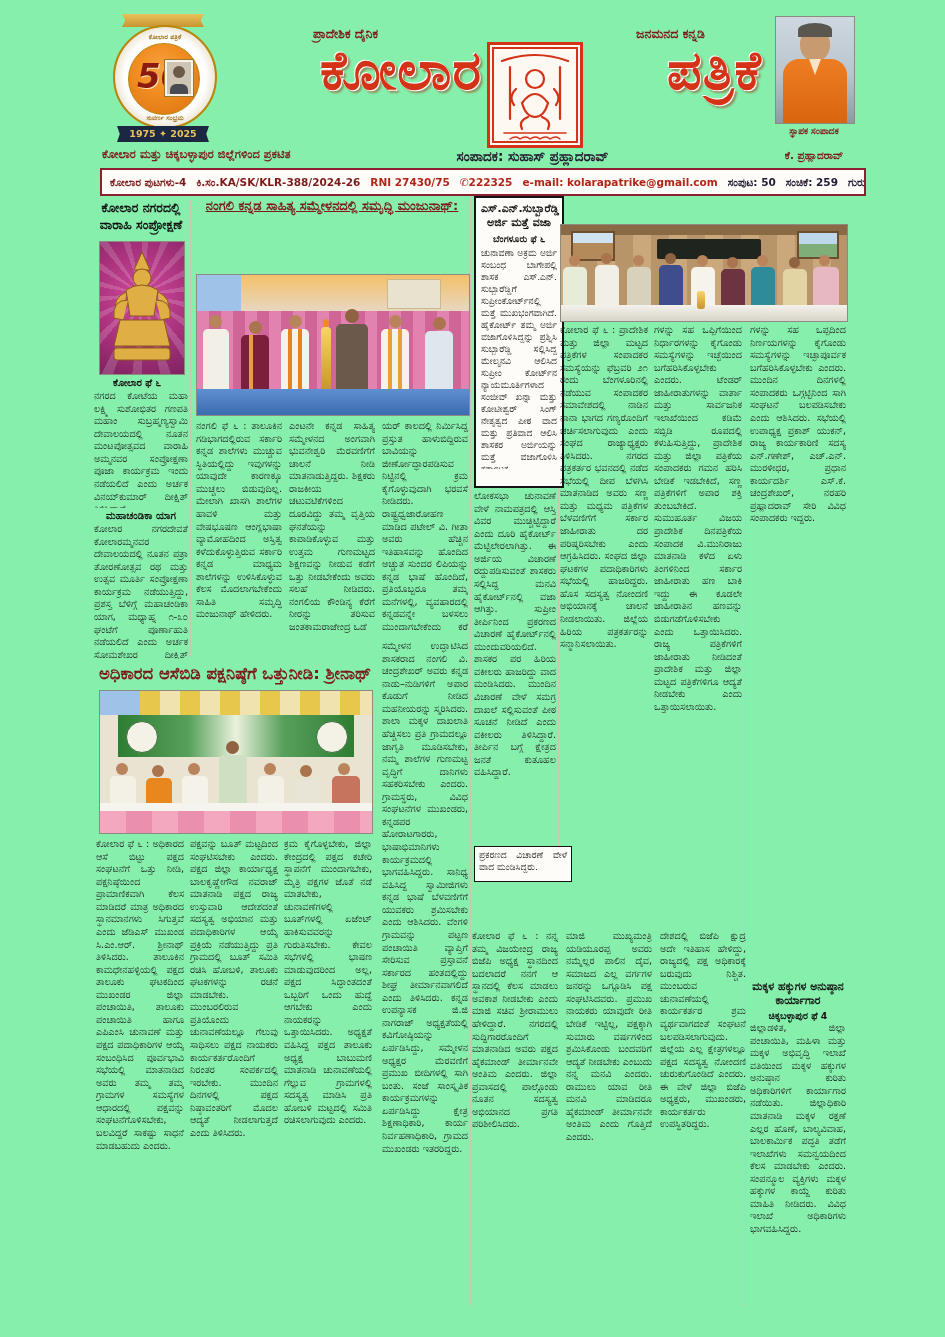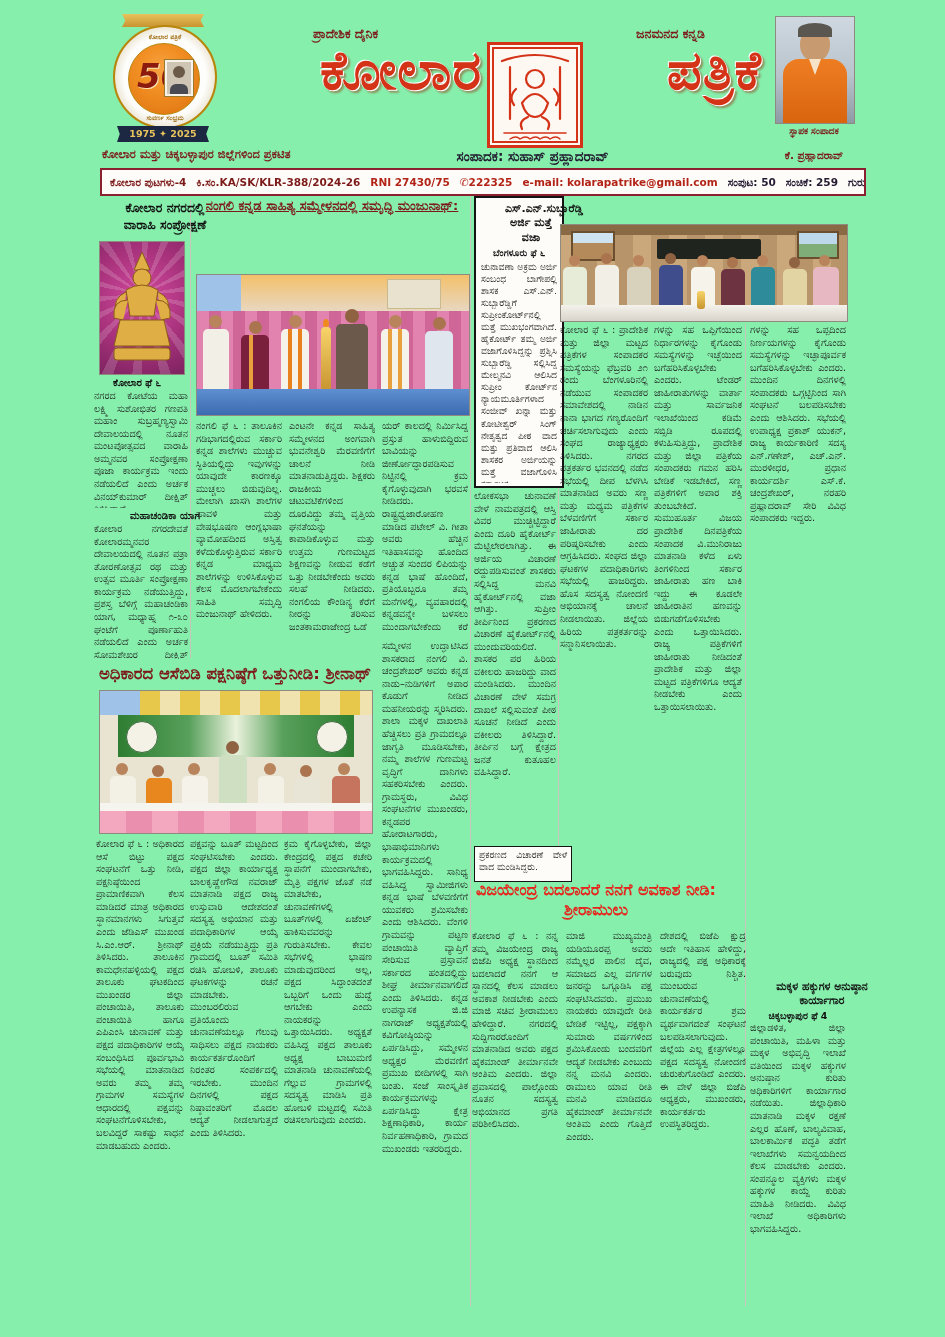--- a/index.html
+++ b/index.html
@@ -32,21 +32,21 @@
   .ib-red{color:#b32418;font-weight:bold;}
   .ib-dark{color:#241a32;font-weight:bold;}
   
   .art-body{font-size:9.6px;line-height:1.31;text-align:justify;color:#1b1b1b;overflow:hidden;word-break:break-word;}
   .dl{font-weight:bold;font-size:9.8px;text-align:center;color:#111;}
   .kicker{color:#7c1a1a;font-weight:bold;font-size:13px;text-align:center;text-decoration:underline;}
   .hl-main{color:#8d1a0f;font-weight:800;font-size:23px;line-height:1.18;text-align:center;}
   .hl-dark{color:#26262e;font-weight:800;font-size:19px;line-height:1.15;text-align:center;}
   .hl-maroon{color:#7c1a1a;font-weight:800;font-size:16.5px;text-align:center;}
   .hl-red{color:#e6251d;font-weight:800;font-size:16px;text-align:center;}
-  .subhd{font-weight:bold;text-align:center;font-size:10.2px;color:#111;margin-left:24px;}
+  .subhd{font-weight:bold;text-align:center;font-size:10.2px;color:#111;}
   .boxed{border:2px solid #141414;background:#fdfcf8;padding:4px 5px;}
   .minibox{border:1.5px solid #141414;background:#fdfcf8;padding:2px 4px;}
   .vrule{width:1px;background:#c9c5bd;}
   .photo{border:1px solid #8f8a80;overflow:hidden;}
   
   .ph{position:absolute;border-radius:50%;}
   .pb{position:absolute;border-radius:5px 5px 0 0;}
 </style>
 </head>
 <body>
@@ -229,21 +229,20 @@
       <i class="pb" style="left:194px;top:87px;width:26px;height:26px;background:#e8e4d6;"></i>
     <i class="ph" style="left:238px;top:72px;width:12px;height:12px;background:#b9835c;"></i>
       <i class="pb" style="left:232px;top:85px;width:28px;height:28px;background:#c7745e;"></i>
     <div class="abs" style="left:0;top:112px;width:272px;height:8px;background:#f6f4ee;"></div>
     <div class="abs" style="left:0;bottom:0;width:272px;height:22px;background:repeating-linear-gradient(90deg,#f3a8c0 0 26px,#eb8fae 26px 52px);"></div>
   </div>
   <div class="abs art-body" style="left:96px;top:838px;width:88px;height:468px;">ಕೋಲಾರ ಫೆ ೬ : ಅಧಿಕಾರದ ಆಸೆ ಬಿಟ್ಟು ಪಕ್ಷದ ಸಂಘಟನೆಗೆ ಒತ್ತು ನೀಡಿ, ಪಕ್ಷನಿಷ್ಠೆಯಿಂದ ಪ್ರಾಮಾಣಿಕವಾಗಿ ಕೆಲಸ ಮಾಡಿದರೆ ಮಾತ್ರ ಅಧಿಕಾರದ ಸ್ಥಾನಮಾನಗಳು ಸಿಗುತ್ತವೆ ಎಂದು ಜೆಡಿಎಸ್ ಮುಖಂಡ ಸಿ.ಎಂ.ಆರ್. ಶ್ರೀನಾಥ್ ತಿಳಿಸಿದರು. ತಾಲೂಕಿನ ಕಾಮಧೇನಹಳ್ಳಿಯಲ್ಲಿ ಪಕ್ಷದ ತಾಲೂಕು ಘಟಕದಿಂದ ಮುಖಂಡರ ಜಿಲ್ಲಾ ಪಂಚಾಯಿತಿ, ತಾಲೂಕು ಪಂಚಾಯಿತಿ ಹಾಗೂ ಎಪಿಎಂಸಿ ಚುನಾವಣೆ ಮತ್ತು ಪಕ್ಷದ ಪದಾಧಿಕಾರಿಗಳ ಆಯ್ಕೆ ಸಂಬಂಧಿಸಿದ ಪೂರ್ವಭಾವಿ ಸಭೆಯಲ್ಲಿ ಮಾತನಾಡಿದ ಅವರು ತಮ್ಮ ತಮ್ಮ ಗ್ರಾಮಗಳ ಸಮಸ್ಯೆಗಳ ಆಧಾರದಲ್ಲಿ ಪಕ್ಷವನ್ನು ಸಂಘಟನೆಗೊಳಿಸಬೇಕು, ಬಲವಿದ್ದರೆ ಸಾಕಷ್ಟು ಸಾಧನೆ ಮಾಡಬಹುದು ಎಂದರು.</div>
   <div class="abs art-body" style="left:190px;top:838px;width:88px;height:468px;">ಪಕ್ಷವನ್ನು ಬೂತ್ ಮಟ್ಟದಿಂದ ಸಂಘಟಿಸಬೇಕು ಎಂದರು. ಪಕ್ಷದ ಜಿಲ್ಲಾ ಕಾರ್ಯಾಧ್ಯಕ್ಷ ಬಾಲಕೃಷ್ಣೇಗೌಡ ನವರಾಜ್ ಮಾತನಾಡಿ ಪಕ್ಷದ ರಾಜ್ಯ ಉಸ್ತುವಾರಿ ಆದೇಶದಂತೆ ಸದಸ್ಯತ್ವ ಅಭಿಯಾನ ಮತ್ತು ಪದಾಧಿಕಾರಿಗಳ ಆಯ್ಕೆ ಪ್ರಕ್ರಿಯೆ ನಡೆಯುತ್ತಿದ್ದು ಪ್ರತಿ ಗ್ರಾಮದಲ್ಲಿ ಬೂತ್ ಸಮಿತಿ ರಚಿಸಿ ಹೋಬಳಿ, ತಾಲೂಕು ಘಟಕಗಳನ್ನು ರಚನೆ ಮಾಡಬೇಕು. ಮುಂಬರಲಿರುವ ಪ್ರತಿಯೊಂದು ಚುನಾವಣೆಯಲ್ಲೂ ಗೆಲುವು ಸಾಧಿಸಲು ಪಕ್ಷದ ನಾಯಕರು ಕಾರ್ಯಕರ್ತರೊಂದಿಗೆ ನಿರಂತರ ಸಂಪರ್ಕದಲ್ಲಿ ಇರಬೇಕು. ಮುಂದಿನ ದಿನಗಳಲ್ಲಿ ಪಕ್ಷದ ನಿಷ್ಠಾವಂತರಿಗೆ ಮೊದಲ ಆದ್ಯತೆ ನೀಡಲಾಗುತ್ತದೆ ಎಂದು ತಿಳಿಸಿದರು.</div>
   <div class="abs art-body" style="left:284px;top:838px;width:88px;height:468px;">ಕ್ರಮ ಕೈಗೊಳ್ಳಬೇಕು, ಜಿಲ್ಲಾ ಕೇಂದ್ರದಲ್ಲಿ ಪಕ್ಷದ ಕಚೇರಿ ಸ್ಥಾಪನೆಗೆ ಮುಂದಾಗಬೇಕು, ಮೈತ್ರಿ ಪಕ್ಷಗಳ ಜೊತೆ ನಡೆ ಮಾತಬೇಕು, ಚುನಾವಣೆಗಳಲ್ಲಿ ಬೂತ್‌ಗಳಲ್ಲಿ ಏಜೆಂಟ್ ಹಾಕಿಸುವವರನ್ನು ಗುರುತಿಸಬೇಕು. ಕೇವಲ ಸಭೆಗಳಲ್ಲಿ ಭಾಷಣ ಮಾಡುವುದರಿಂದ ಅಲ್ಲ, ಪಕ್ಷದ ಸಿದ್ಧಾಂತದಂತೆ ಒಬ್ಬರಿಗೆ ಒಂದು ಹುದ್ದೆ ಆಗಬೇಕು ಎಂದು ನಾಯಕರನ್ನು ಒತ್ತಾಯಿಸಿದರು. ಅಧ್ಯಕ್ಷತೆ ವಹಿಸಿದ್ದ ಪಕ್ಷದ ತಾಲೂಕು ಅಧ್ಯಕ್ಷ ಬಾಬುಮಣಿ ಮಾತನಾಡಿ ಚುನಾವಣೆಯಲ್ಲಿ ಗೆಲ್ಲುವ ಗ್ರಾಮಗಳಲ್ಲಿ ಸದಸ್ಯತ್ವ ಮಾಡಿಸಿ ಪ್ರತಿ ಹೋಬಳಿ ಮಟ್ಟದಲ್ಲಿ ಸಮಿತಿ ರಚಿಸಲಾಗುವುದು ಎಂದರು.</div>
 
-  <div class="abs hl-red" style="left:472px;top:880px;width:248px;height:44px;overflow:hidden;line-height:1.25;">ವಿಜಯೇಂದ್ರ ಬದಲಾದರೆ ನನಗೆ ಅವಕಾಶ ನೀಡಿ: ಶ್ರೀರಾಮುಲು</div>
   <div class="abs art-body" style="left:472px;top:930px;width:86px;height:376px;">ಕೋಲಾರ ಫೆ ೬ : ನನ್ನ ತಮ್ಮ ವಿಜಯೇಂದ್ರ ರಾಜ್ಯ ಬಿಜೆಪಿ ಅಧ್ಯಕ್ಷ ಸ್ಥಾನದಿಂದ ಬದಲಾದರೆ ನನಗೆ ಆ ಸ್ಥಾನದಲ್ಲಿ ಕೆಲಸ ಮಾಡಲು ಅವಕಾಶ ನೀಡಬೇಕು ಎಂದು ಮಾಜಿ ಸಚಿವ ಶ್ರೀರಾಮುಲು ಹೇಳಿದ್ದಾರೆ. ನಗರದಲ್ಲಿ ಸುದ್ದಿಗಾರರೊಂದಿಗೆ ಮಾತನಾಡಿದ ಅವರು ಪಕ್ಷದ ಹೈಕಮಾಂಡ್ ತೀರ್ಮಾನವೇ ಅಂತಿಮ ಎಂದರು. ಜಿಲ್ಲಾ ಪ್ರವಾಸದಲ್ಲಿ ಪಾಲ್ಗೊಂಡು ನೂತನ ಸದಸ್ಯತ್ವ ಅಭಿಯಾನದ ಪ್ರಗತಿ ಪರಿಶೀಲಿಸಿದರು.</div>
   <div class="abs art-body" style="left:566px;top:930px;width:86px;height:376px;">ಮಾಜಿ ಮುಖ್ಯಮಂತ್ರಿ ಯಡಿಯೂರಪ್ಪ ಅವರು ನಮ್ಮೆಲ್ಲರ ಪಾಲಿನ ದೈವ, ಸಮಾಜದ ಎಲ್ಲ ವರ್ಗಗಳ ಜನರನ್ನು ಒಗ್ಗೂಡಿಸಿ ಪಕ್ಷ ಸಂಘಟಿಸಿದವರು. ಪ್ರಮುಖ ನಾಯಕರು ಯಾವುದೇ ರೀತಿ ಬೇಡಿಕೆ ಇಟ್ಟಿಲ್ಲ, ಪಕ್ಷಕ್ಕಾಗಿ ಸುಮಾರು ವರ್ಷಗಳಿಂದ ಶ್ರಮಿಸಿಕೊಂಡು ಬಂದವರಿಗೆ ಆದ್ಯತೆ ನೀಡಬೇಕು ಎಂಬುದು ನನ್ನ ಮನವಿ ಎಂದರು. ರಾಮುಲು ಯಾವ ರೀತಿ ಮನವಿ ಮಾಡಿದರೂ ಹೈಕಮಾಂಡ್ ತೀರ್ಮಾನವೇ ಅಂತಿಮ ಎಂದು ಗೊತ್ತಿದೆ ಎಂದರು.</div>
   <div class="abs art-body" style="left:660px;top:930px;width:86px;height:376px;">ದೇಶದಲ್ಲಿ ಬಿಜೆಪಿ ಕ್ಷುದ್ರ ಅದೇ ಇತಿಹಾಸ ಹೇಳಿದ್ದು, ರಾಜ್ಯದಲ್ಲಿ ಪಕ್ಷ ಅಧಿಕಾರಕ್ಕೆ ಬರುವುದು ನಿಶ್ಚಿತ. ಮುಂಬರುವ ಚುನಾವಣೆಯಲ್ಲಿ ಕಾರ್ಯಕರ್ತರ ಶ್ರಮ ವ್ಯರ್ಥವಾಗದಂತೆ ಸಂಘಟನೆ ಬಲಪಡಿಸಲಾಗುವುದು. ಜಿಲ್ಲೆಯ ಎಲ್ಲ ಕ್ಷೇತ್ರಗಳಲ್ಲೂ ಪಕ್ಷದ ಸದಸ್ಯತ್ವ ನೋಂದಣಿ ಚುರುಕುಗೊಂಡಿದೆ ಎಂದರು. ಈ ವೇಳೆ ಜಿಲ್ಲಾ ಬಿಜೆಪಿ ಅಧ್ಯಕ್ಷರು, ಮುಖಂಡರು, ಕಾರ್ಯಕರ್ತರು ಉಪಸ್ಥಿತರಿದ್ದರು.</div>
 
   <div class="abs subhd" style="left:750px;top:980px;width:96px;font-size:10.8px;line-height:1.3;">ಮಕ್ಕಳ ಹಕ್ಕುಗಳ ಅನುಷ್ಠಾನ ಕಾರ್ಯಾಗಾರ</div>
   <div class="abs dl" style="left:750px;top:1010px;width:96px;font-size:9.4px;">ಚಿಕ್ಕಬಳ್ಳಾಪುರ ಫೆ 4</div>
   <div class="abs art-body" style="left:750px;top:1022px;width:96px;height:284px;">ಜಿಲ್ಲಾಡಳಿತ, ಜಿಲ್ಲಾ ಪಂಚಾಯಿತಿ, ಮಹಿಳಾ ಮತ್ತು ಮಕ್ಕಳ ಅಭಿವೃದ್ಧಿ ಇಲಾಖೆ ವತಿಯಿಂದ ಮಕ್ಕಳ ಹಕ್ಕುಗಳ ಅನುಷ್ಠಾನ ಕುರಿತು ಅಧಿಕಾರಿಗಳಿಗೆ ಕಾರ್ಯಾಗಾರ ನಡೆಯಿತು. ಜಿಲ್ಲಾಧಿಕಾರಿ ಮಾತನಾಡಿ ಮಕ್ಕಳ ರಕ್ಷಣೆ ಎಲ್ಲರ ಹೊಣೆ, ಬಾಲ್ಯವಿವಾಹ, ಬಾಲಕಾರ್ಮಿಕ ಪದ್ಧತಿ ತಡೆಗೆ ಇಲಾಖೆಗಳು ಸಮನ್ವಯದಿಂದ ಕೆಲಸ ಮಾಡಬೇಕು ಎಂದರು. ಸಂಪನ್ಮೂಲ ವ್ಯಕ್ತಿಗಳು ಮಕ್ಕಳ ಹಕ್ಕುಗಳ ಕಾಯ್ದೆ ಕುರಿತು ಮಾಹಿತಿ ನೀಡಿದರು. ವಿವಿಧ ಇಲಾಖೆ ಅಧಿಕಾರಿಗಳು ಭಾಗವಹಿಸಿದ್ದರು.</div>
 
 </div>
 

